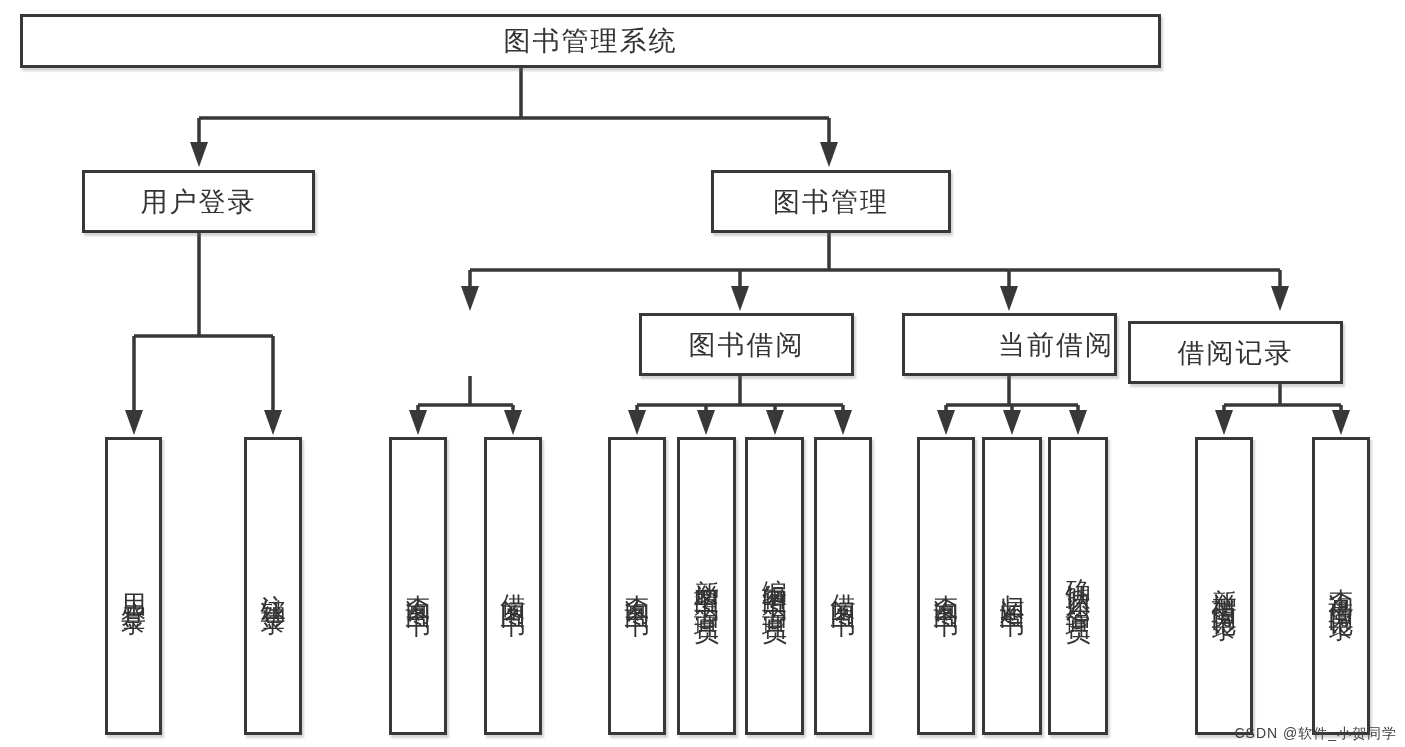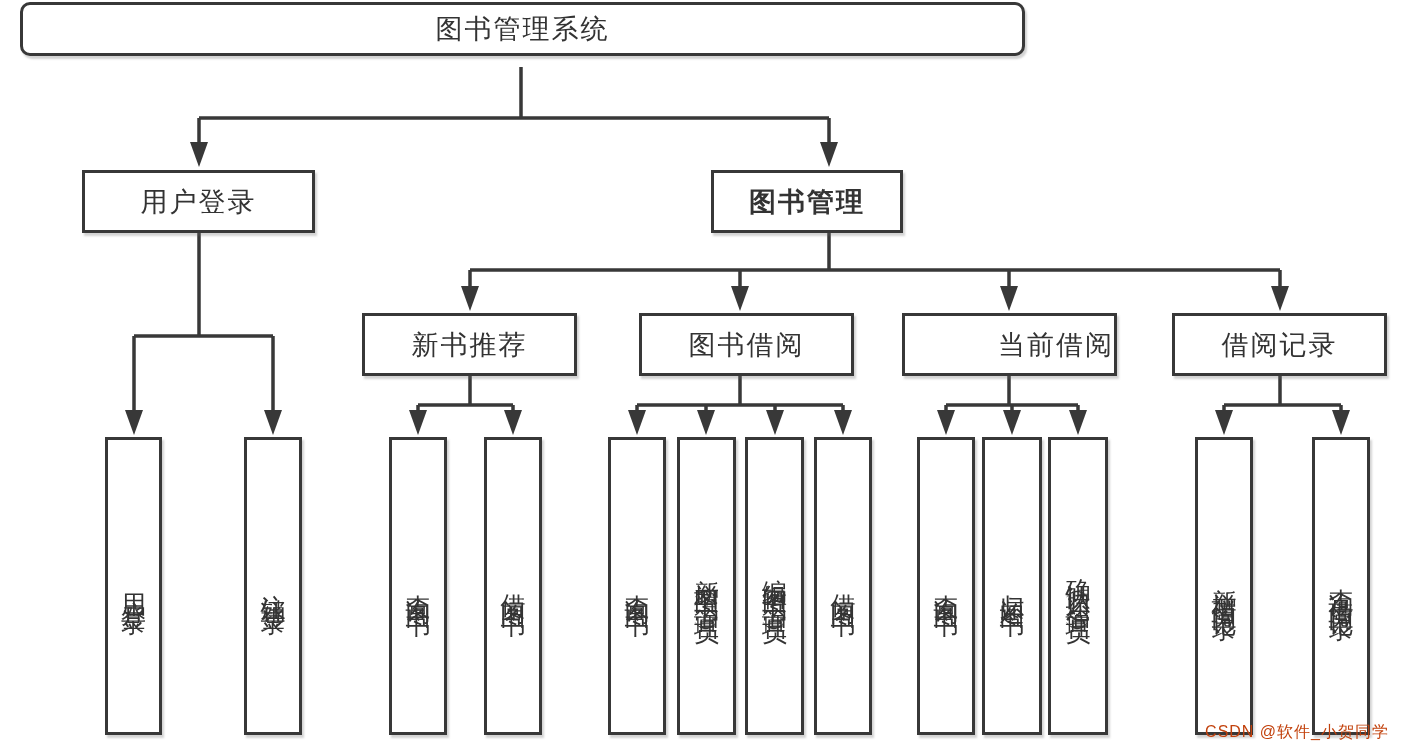--- a/index.html
+++ b/index.html
@@ -43,53 +43,53 @@
   .vlabel {
     writing-mode: vertical-rl;
     text-orientation: mixed;
     font-size: 25px;
     letter-spacing: 6px;
     color: #333333;
     line-height: 1;
   }
 
   
-  .n-root  { left: 20px;  top: 2px;  width: 1005px; height: 54px; border-radius: 10px; }
+  .n-root  { left: 20px;  top: 14px;  width: 1141px; height: 54px; }
   
   .n-login { left: 82px;  top: 170px; width: 233px;  height: 63px; }
-  .n-mgmt  { left: 711px; top: 170px; width: 192px;  height: 63px; font-weight: bold; }
+  .n-mgmt  { left: 711px; top: 170px; width: 240px;  height: 63px; }
   
   .n-l3    { top: 313px; width: 215px; height: 63px; }
   .n-rec   { left: 362px; }
   .n-brw   { left: 633px; margin-left: 6px; }
   .n-cur   { left: 902px; justify-content: flex-end; }
-  .n-his   { left: 1172px; }
+  .n-his   { left: 1128px; margin-top: 8px; }
   
   .n-col   { top: 437px; height: 298px; }
   .c-a1 { left: 105px;  width: 57px; }
   .c-a2 { left: 244px;  width: 58px; }
   .c-b1 { left: 389px;  width: 58px; }
   .c-b2 { left: 484px;  width: 58px; }
   .c-c1 { left: 608px;  width: 58px; }
   .c-c2 { left: 677px;  width: 59px; }
   .c-c3 { left: 745px;  width: 59px; }
   .c-c4 { left: 814px;  width: 58px; }
   .c-d1 { left: 917px;  width: 58px; }
   .c-d2 { left: 982px;  width: 60px; }
   .c-d3 { left: 1048px; width: 60px; }
   .c-e1 { left: 1195px; width: 58px; }
   .c-e2 { left: 1312px; width: 58px; }
 
   .watermark {
     position: absolute;
-    right: 16px;
+    right: 8px;
     bottom: 4px;
-    font-size: 16px;
+    font-size: 14px;
     letter-spacing: 1px;
-    color: #c2410c;
+    color: #404040;
     z-index: 5;
     white-space: nowrap;
   }
 </style>
 </head>
 <body>
 
 <div class="stage">
 
   <svg class="connectors" viewBox="0 0 1405 747" xmlns="http://www.w3.org/2000/svg">
@@ -136,23 +136,20 @@
     <span class="hlabel">图书管理系统</span>
   </div>
 
   <div class="node n-login">
     <span class="hlabel">用户登录</span>
   </div>
   <div class="node n-mgmt">
     <span class="hlabel">图书管理</span>
   </div>
 
-  <div class="node n-l3 n-rec">
-    <span class="hlabel">新书推荐</span>
-  </div>
   <div class="node n-l3 n-brw">
     <span class="hlabel">图书借阅</span>
   </div>
   <div class="node n-l3 n-cur">
     <span class="hlabel">当前借阅</span>
   </div>
   <div class="node n-l3 n-his">
     <span class="hlabel">借阅记录</span>
   </div>
 

